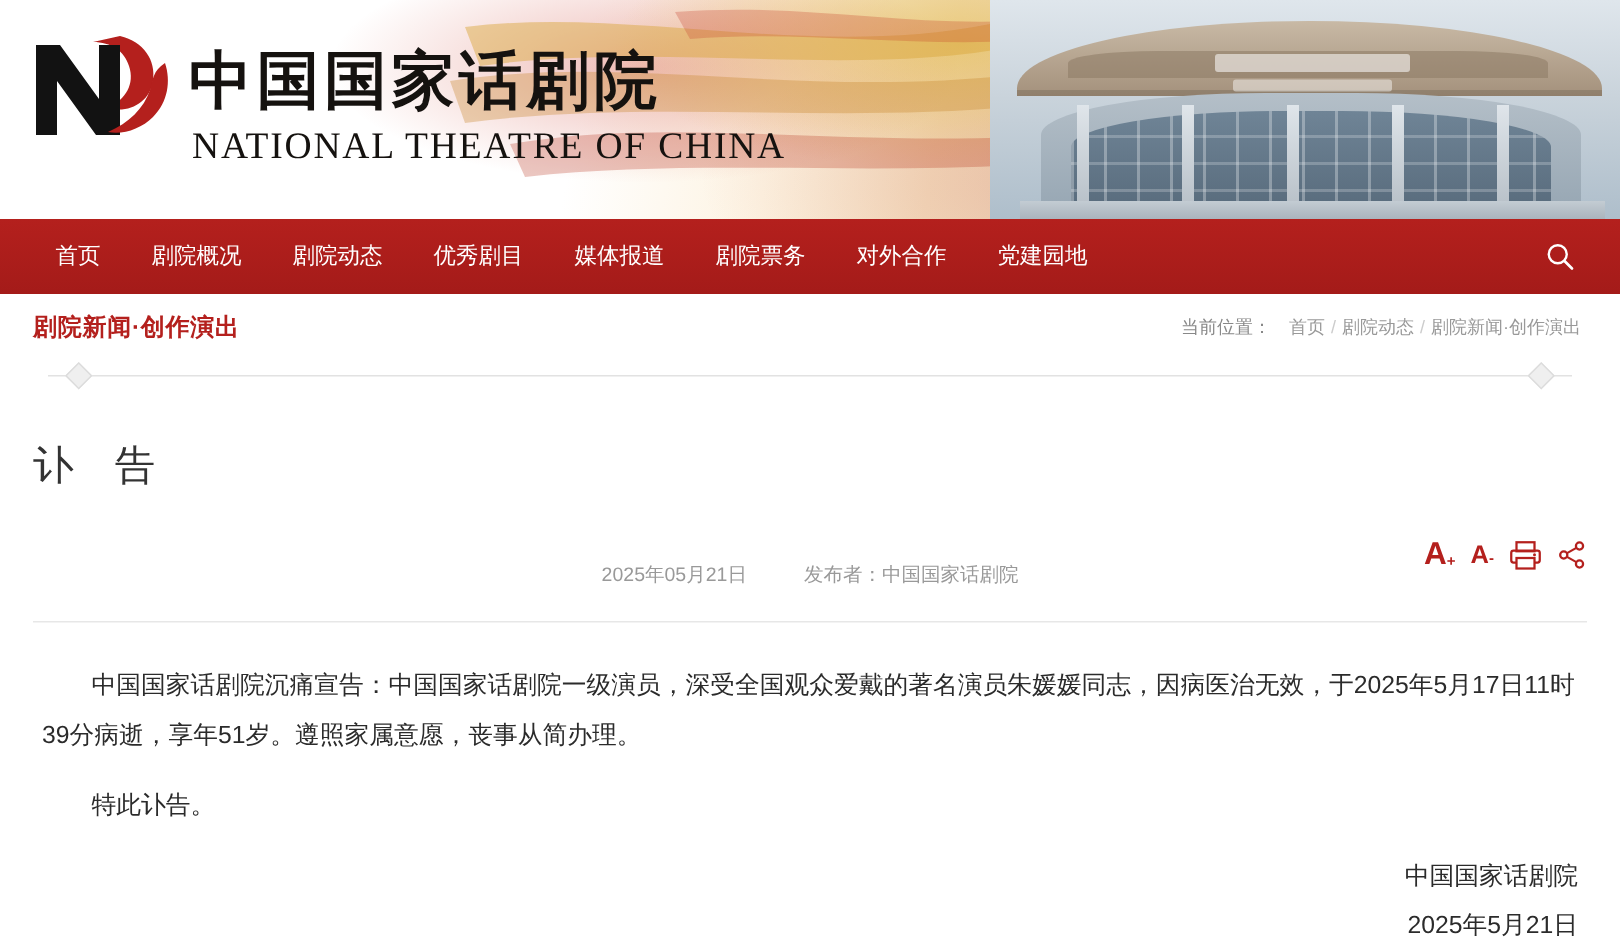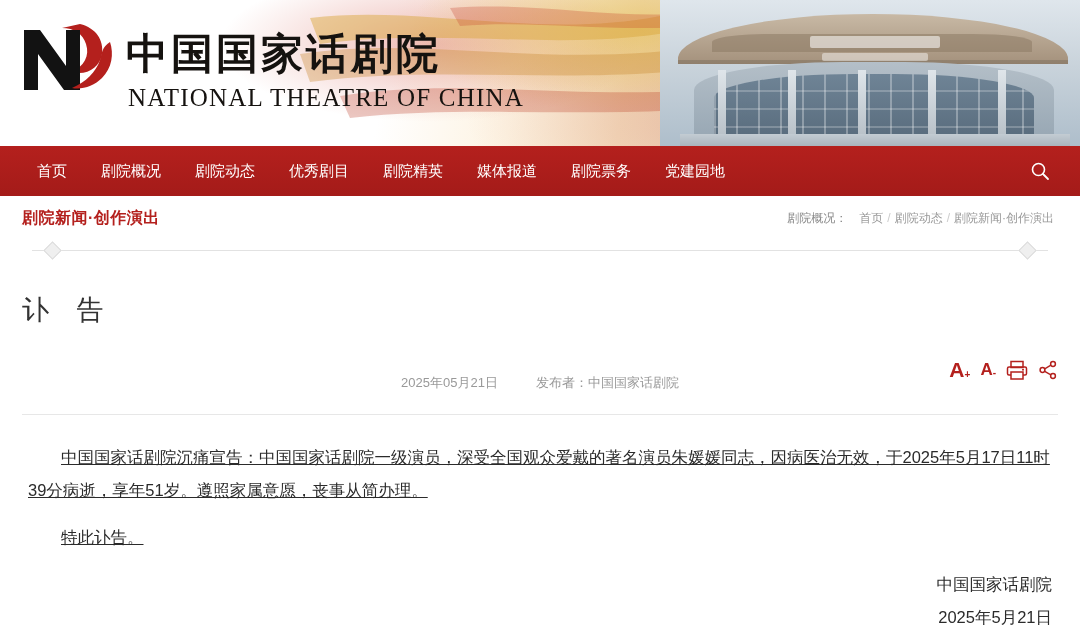--- a/index.html
+++ b/index.html
@@ -174,21 +174,20 @@
   .tool sup { font-size: 10px; font-weight: bold; }
 
   .rule {
     width: 1036px; margin: 22px auto 0; height: 1px; background: #e7e7e7;
   }
 
   .body-text {
     width: 1024px; margin: 0 auto; padding-top: 26px;
     font-size: 16.5px; color: #2b2b2b; line-height: 2.0;
     font-family: "Liberation Sans", "DejaVu Sans", sans-serif;
-    text-decoration: underline;
   }
   .body-text p { margin: 0 0 14px 0; text-indent: 2em; }
   .sign-block {
     width: 1024px; margin: 10px auto 0;
     text-align: right; font-size: 16.5px; color: #2b2b2b; line-height: 2.0;
   }
 </style>
 </head>
 <body>
 
@@ -227,36 +226,36 @@
     <div class="logo-cn">中国国家话剧院</div>
     <div class="logo-en">NATIONAL THEATRE OF CHINA</div>
   </div>
 </div>
 
 <div class="nav">
   <div class="nav-item">首页</div>
   <div class="nav-item">剧院概况</div>
   <div class="nav-item">剧院动态</div>
   <div class="nav-item">优秀剧目</div>
-  <div class="nav-item">剧院精英</div>
   <div class="nav-item">媒体报道</div>
   <div class="nav-item">剧院票务</div>
+  <div class="nav-item">对外合作</div>
   <div class="nav-item">党建园地</div>
   <div class="nav-search">
     <svg width="20" height="20" viewBox="0 0 20 20">
       <circle cx="8.5" cy="8.5" r="6" fill="none" stroke="#ffffff" stroke-width="1.6"></circle>
       <line x1="13" y1="13" x2="18" y2="18" stroke="#ffffff" stroke-width="1.8" stroke-linecap="round"></line>
     </svg>
   </div>
 </div>
 
 <div class="crumb-row">
   <div class="crumb-title">剧院新闻·创作演出</div>
   <div class="crumb-right">
-    <span class="lbl">剧院概况：</span>
+    <span class="lbl">当前位置：</span>
     <a href="#">首页</a>
     <span class="sep">/</span>
     <a href="#">剧院动态</a>
     <span class="sep">/</span>
     <a href="#">剧院新闻·创作演出</a>
   </div>
 </div>
 
 <div class="divider-wrap">
   <div class="divider-line"></div>

